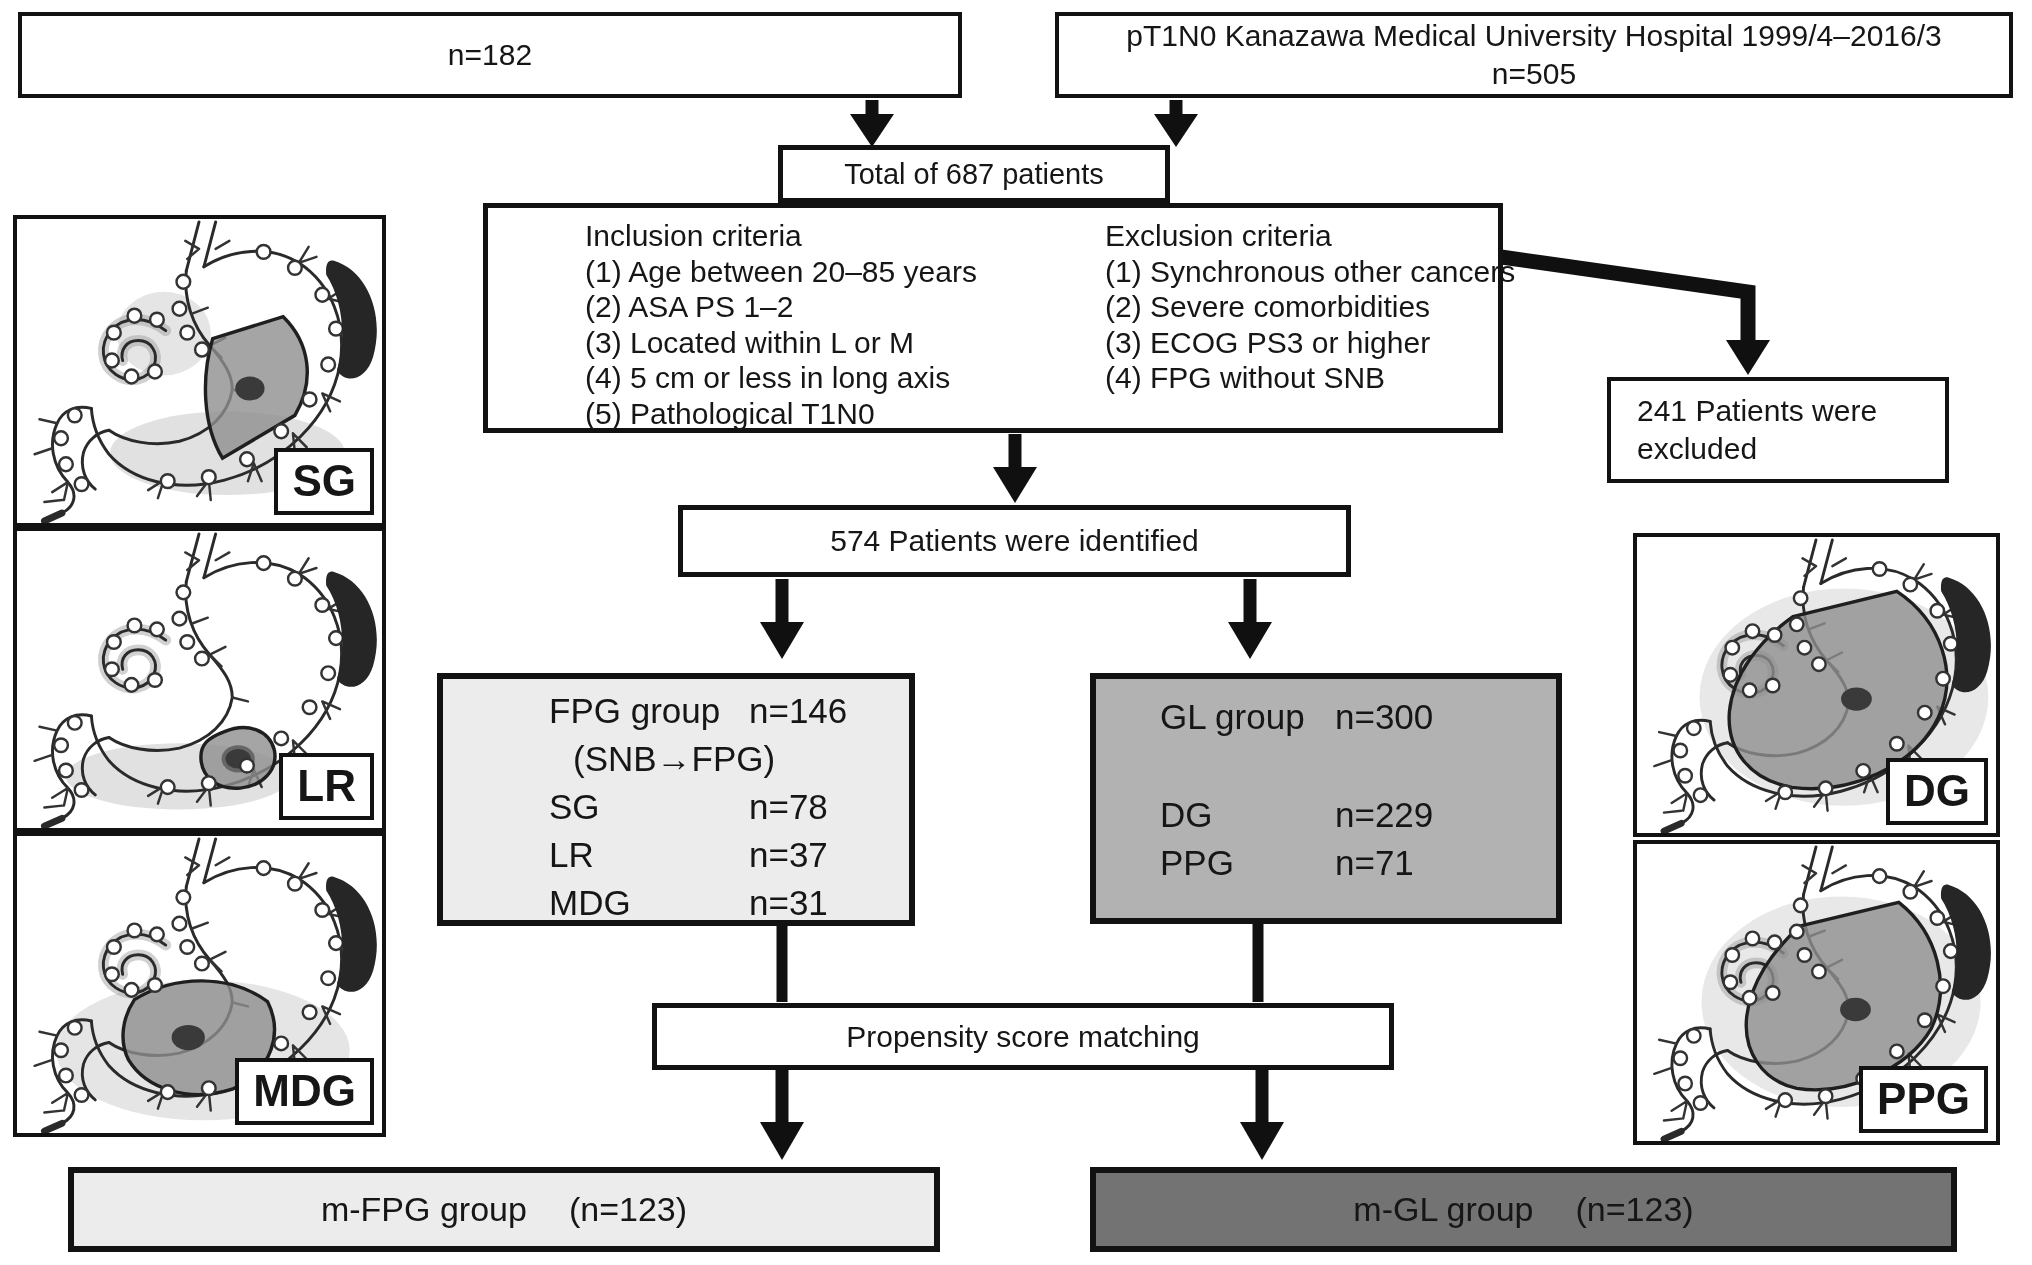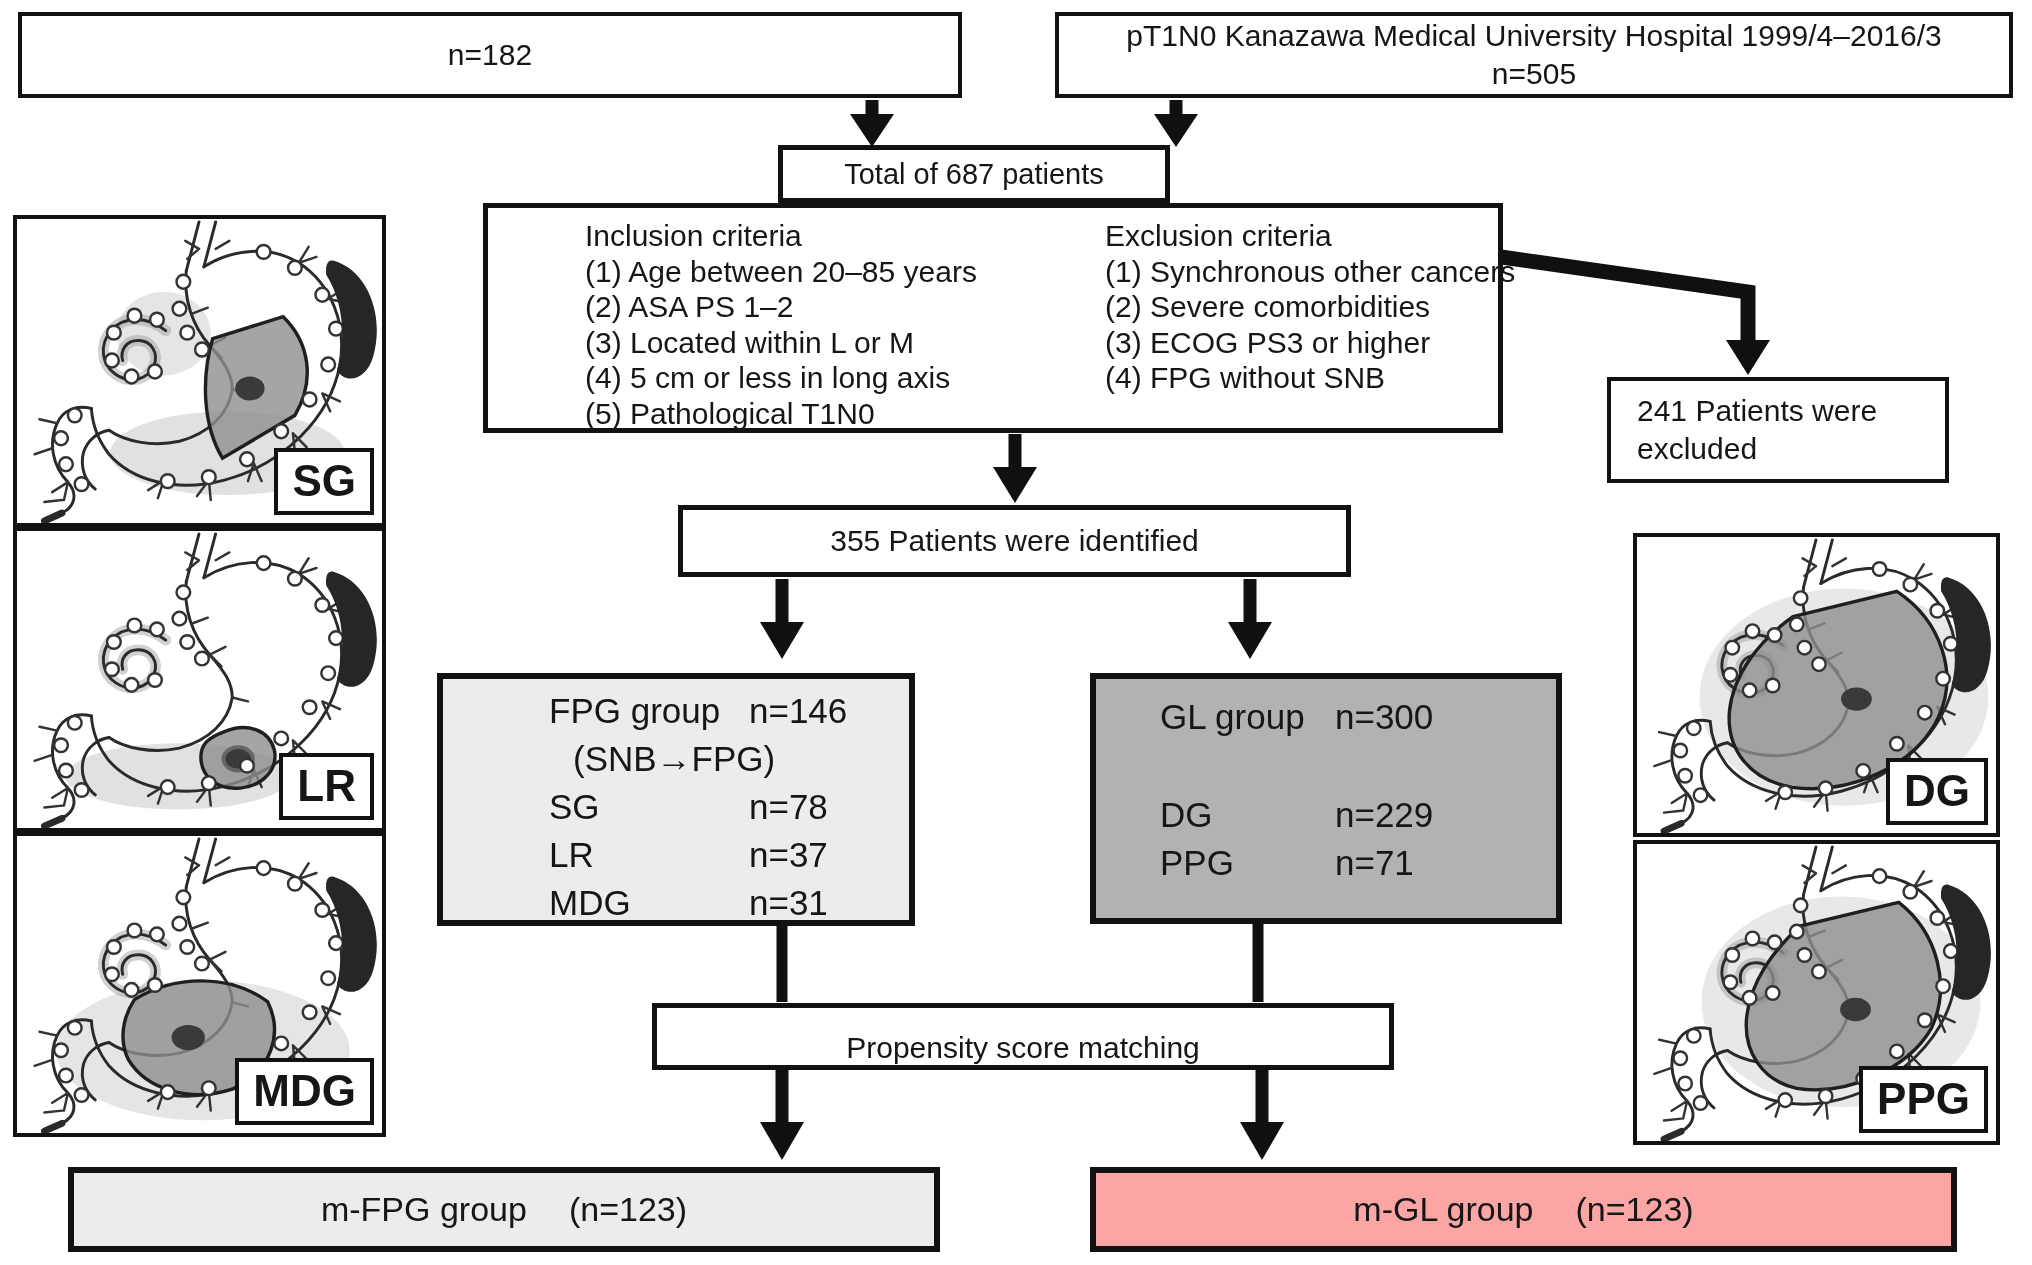--- a/index.html
+++ b/index.html
@@ -15,21 +15,21 @@
   .excl{justify-content:flex-start;text-align:left;padding-left:26px;font-size:30px;line-height:38px;border-width:4px;}
   .ident{font-size:30px;}
   .grp{flex-direction:column;align-items:stretch;justify-content:flex-start;font-size:35px;line-height:48px;border-width:6px;text-align:left;margin-top:11px;}
   .grp-pad{padding-top:8px;}
   .grp-row{display:flex;}
   .grp-row .c1{flex:0 0 auto;}
   .fpg-row{padding-left:106px;} .fpg-row .c1{width:200px;}
   .gl-row{padding-left:64px;}  .gl-row .c1{width:175px;}
   .sub-row{padding-left:130px;}
   .spacer{height:50px;}
-  .match{font-size:30px;align-items:flex-end;}
+  .match{font-size:30px;}
   .mgrp{font-size:34px;border-width:6px;}
   .mgrp .gap{display:inline-block;width:42px;}
   .panel{position:absolute;background:#fff;border:4px solid #121212;box-sizing:border-box;}
   .panel-art{position:absolute;left:0;top:0;right:0;bottom:0;}
   .panel-art svg{width:100%;height:100%;display:block;}
   .panel-label{position:absolute;right:8px;bottom:8px;background:#fff;border:4px solid #121212;
                font-weight:bold;font-size:44px;line-height:1.15;padding:4px 14px;}
 </style>
 </head>
 <body>
@@ -90,21 +90,21 @@
   </div>
 
   <div class="box excl" style="left:1607px;top:377px;width:342px;height:106px;">
     <div>
       <div>241 Patients were</div>
       <div>excluded</div>
     </div>
   </div>
 
   <div class="box ident" style="left:678px;top:505px;width:673px;height:72px;">
-    <span>355 Patients were identified</span>
+    <span>574 Patients were identified</span>
   </div>
 
   <div class="box grp grp-pad" style="left:437px;top:662px;width:478px;height:253px;background:#ececec;">
     <div class="grp-row fpg-row">
       <span class="c1">FPG group</span>
       <span>n=146</span>
     </div>
     <div class="grp-row sub-row">
       <span>(SNB→FPG)</span>
     </div>
@@ -140,21 +140,21 @@
 
   <div class="box match" style="left:652px;top:1003px;width:742px;height:67px;">
     <span>Propensity score matching</span>
   </div>
 
   <div class="box mgrp" style="left:68px;top:1167px;width:872px;height:85px;background:#ececec;">
     <span>m-FPG group</span>
       <span class="gap"></span>
     <span>(n=123)</span>
   </div>
-  <div class="box mgrp" style="left:1090px;top:1167px;width:867px;height:85px;background:#fca5a5;">
+  <div class="box mgrp" style="left:1090px;top:1167px;width:867px;height:85px;background:#737373;">
     <span>m-GL group</span>
       <span class="gap"></span>
     <span>(n=123)</span>
   </div>
 
   <div class="panel" style="left:13px;top:215px;width:373px;height:312px;">
     <div class="panel-art">
         <svg viewBox="0 0 373 305" preserveAspectRatio="none">
           <ellipse cx="215" cy="235" rx="120" ry="42" fill="#bdbdbd" opacity="0.45"></ellipse>
           <ellipse cx="150" cy="115" rx="48" ry="42" fill="#bdbdbd" opacity="0.4"></ellipse>

